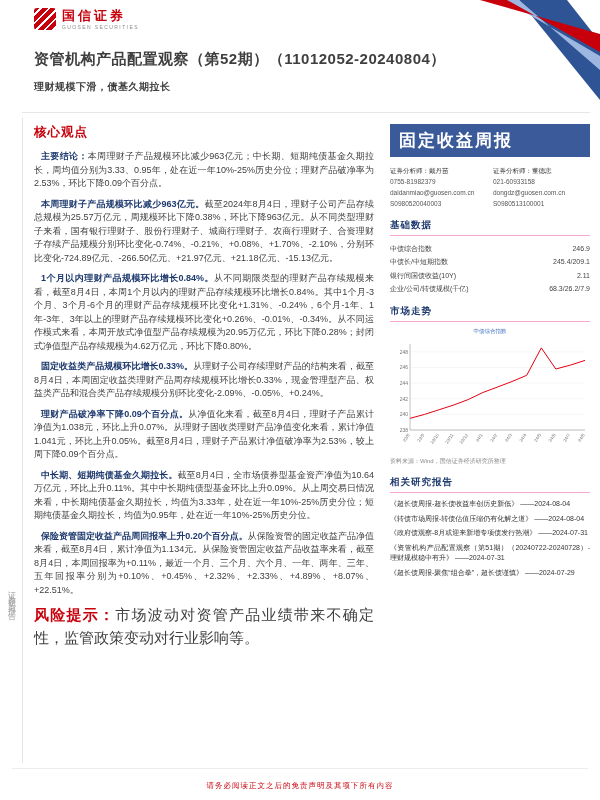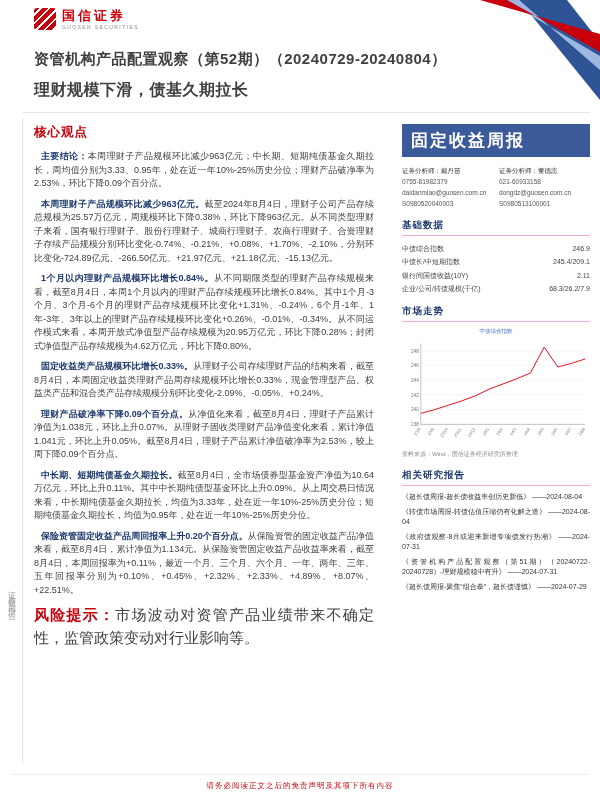--- a/index.html
+++ b/index.html
@@ -20,24 +20,24 @@
   .brand-cn{font-size:13px;font-weight:bold;color:#c7000b;letter-spacing:3px;line-height:1.2;}
   .brand-en{font-size:5px;color:#8a8a8a;letter-spacing:1.4px;}
   .deco{position:absolute;right:0;top:0;width:150px;height:100px;pointer-events:none;}
   .deco-blue{position:absolute;inset:0;background:#2f5496;
     clip-path:polygon(46% 0,78% 0,100% 42%,100% 100%);}
   .deco-lightblue{position:absolute;inset:0;background:#9db7e0;
     clip-path:polygon(36% 0,46% 0,100% 70%,100% 56%);}
   .deco-red{position:absolute;inset:0;background:#c7000b;
     clip-path:polygon(20% 0,38% 0,100% 52%,100% 34%);}
   .title{position:absolute;left:34px;top:50px;width:555px;font-size:15px;font-weight:bold;color:#3f3f3f;letter-spacing:0.5px;}
-  .subtitle{position:absolute;left:34px;top:80px;font-size:16px;font-weight:bold;color:#3f3f3f;letter-spacing:0.5px;}
+  .subtitle{position:absolute;left:34px;top:80px;font-size:10px;font-weight:bold;color:#3f3f3f;letter-spacing:0.5px;}
 
   
-  .content{position:absolute;top:124px;left:34px;right:10px;display:flex;gap:28px;}
+  .content{position:absolute;top:124px;left:34px;right:10px;display:flex;gap:16px;}
   .col-left{width:340px;flex:0 0 340px;}
   .col-right{flex:1;min-width:0;}
 
   .core-heading{font-size:12.5px;font-weight:bold;color:#c7000b;margin-bottom:9px;letter-spacing:1px;}
   .para{font-size:9px;line-height:1.5;color:#404040;text-align:justify;margin-bottom:7px;}
   .para .lead{font-weight:bold;color:#1e3a6e;margin-left:7px;}
   .risk{font-size:15px;line-height:1.5;color:#404040;text-align:justify;margin-top:3px;}
   .risk-lead{font-weight:bold;color:#c7000b;}
 
   .report-type{background:#3b5a99;color:#fff;font-size:17px;font-weight:bold;
@@ -51,21 +51,21 @@
   .b-row{display:flex;justify-content:space-between;font-size:7px;color:#444;line-height:1.9;}
   .b-value{color:#444;}
   .chart{margin-top:2px;}
   .chart-legend{font-size:5.5px;color:#4472c4;text-align:center;margin-bottom:1px;}
   .chart svg{display:block;width:100%;height:auto;}
   .source{font-size:6px;color:#8a8a8a;margin-top:3px;}
   .r-item{font-size:7px;color:#333;line-height:1.5;margin-bottom:4px;text-align:justify;}
 
   
   .footer{position:absolute;left:12px;right:12px;bottom:9px;border-top:1px solid #ececec;
-    padding-top:6px;text-align:center;font-size:7.5px;color:#c7000b;letter-spacing:1px;}
+    padding-top:12px;text-align:center;font-size:7.5px;color:#c7000b;letter-spacing:1px;}
 </style>
 </head>
 <body>
 
 <div class="page">
 
   <div class="left-rule"></div>
   <div class="side-vertical">证券研究报告</div>
 
   <header class="header">
@@ -74,21 +74,21 @@
       <div class="brand-text">
         <div class="brand-cn">国信证券</div>
         <div class="brand-en">GUOSEN SECURITIES</div>
       </div>
     </div>
     <div class="deco">
       <div class="deco-blue"></div>
       <div class="deco-lightblue"></div>
       <div class="deco-red"></div>
     </div>
-    <h1 class="title">资管机构产品配置观察（第52期）（20240729-20240804）</h1>
+    <h1 class="title">资管机构产品配置观察（第52期）（11012052-20240804）</h1>
     <h2 class="subtitle">理财规模下滑，债基久期拉长</h2>
     <div class="header-rule"></div>
   </header>
 
   <main class="content">
     <section class="col-left">
       <h3 class="core-heading">核心观点</h3>
       <div id="paragraphs">
           <p class="para"><span class="lead">主要结论：</span><span>本周理财子产品规模环比减少963亿元；中长期、短期纯债基金久期拉长，周均值分别为3.33、0.95年，处在近一年10%-25%历史分位；理财产品破净率为2.53%，环比下降0.09个百分点。</span></p>
           <p class="para"><span class="lead">本周理财子产品规模环比减少963亿元。</span><span>截至2024年8月4日，理财子公司产品存续总规模为25.57万亿元，周规模环比下降0.38%，环比下降963亿元。从不同类型理财子来看，国有银行理财子、股份行理财子、城商行理财子、农商行理财子、合资理财子存续产品规模分别环比变化-0.74%、-0.21%、+0.08%、+1.70%、-2.10%，分别环比变化-724.89亿元、-266.50亿元、+21.97亿元、+21.18亿元、-15.13亿元。</span></p>

